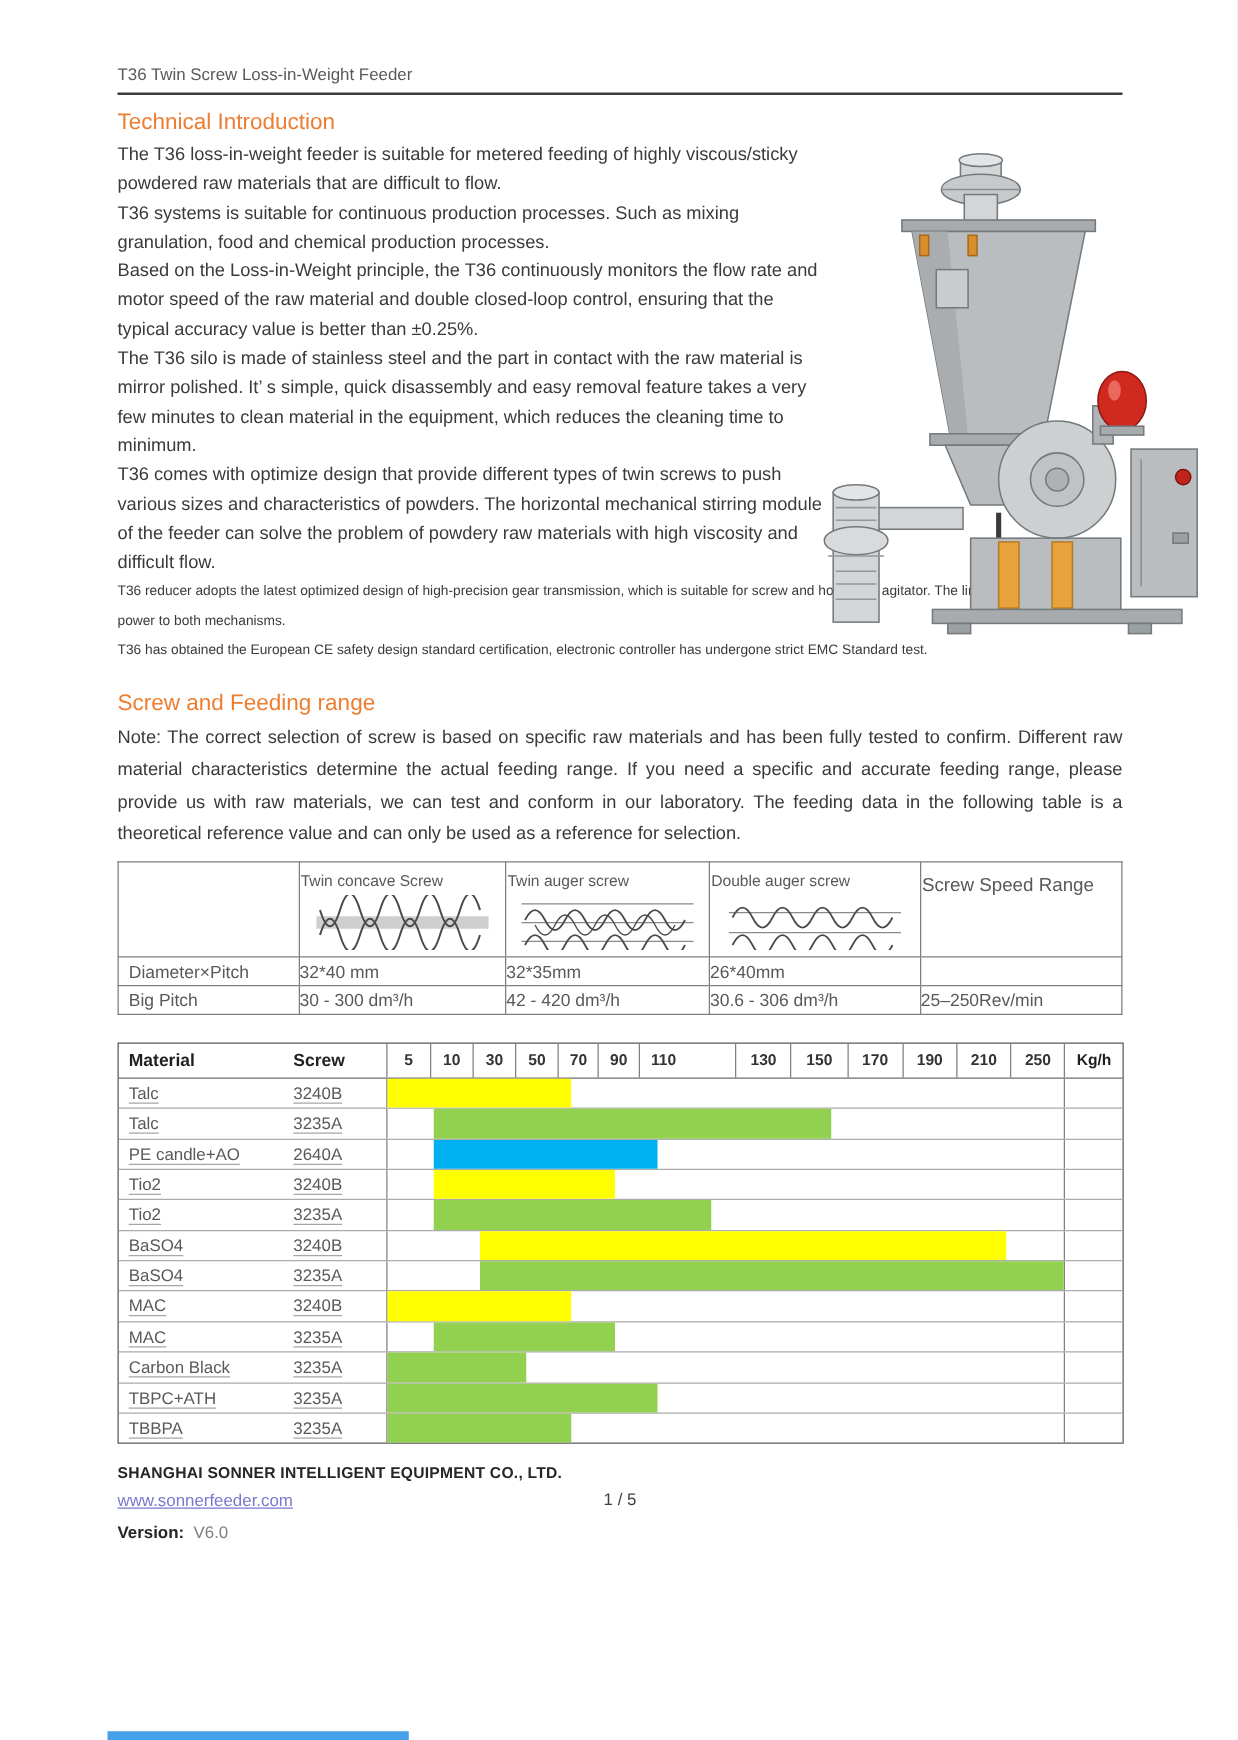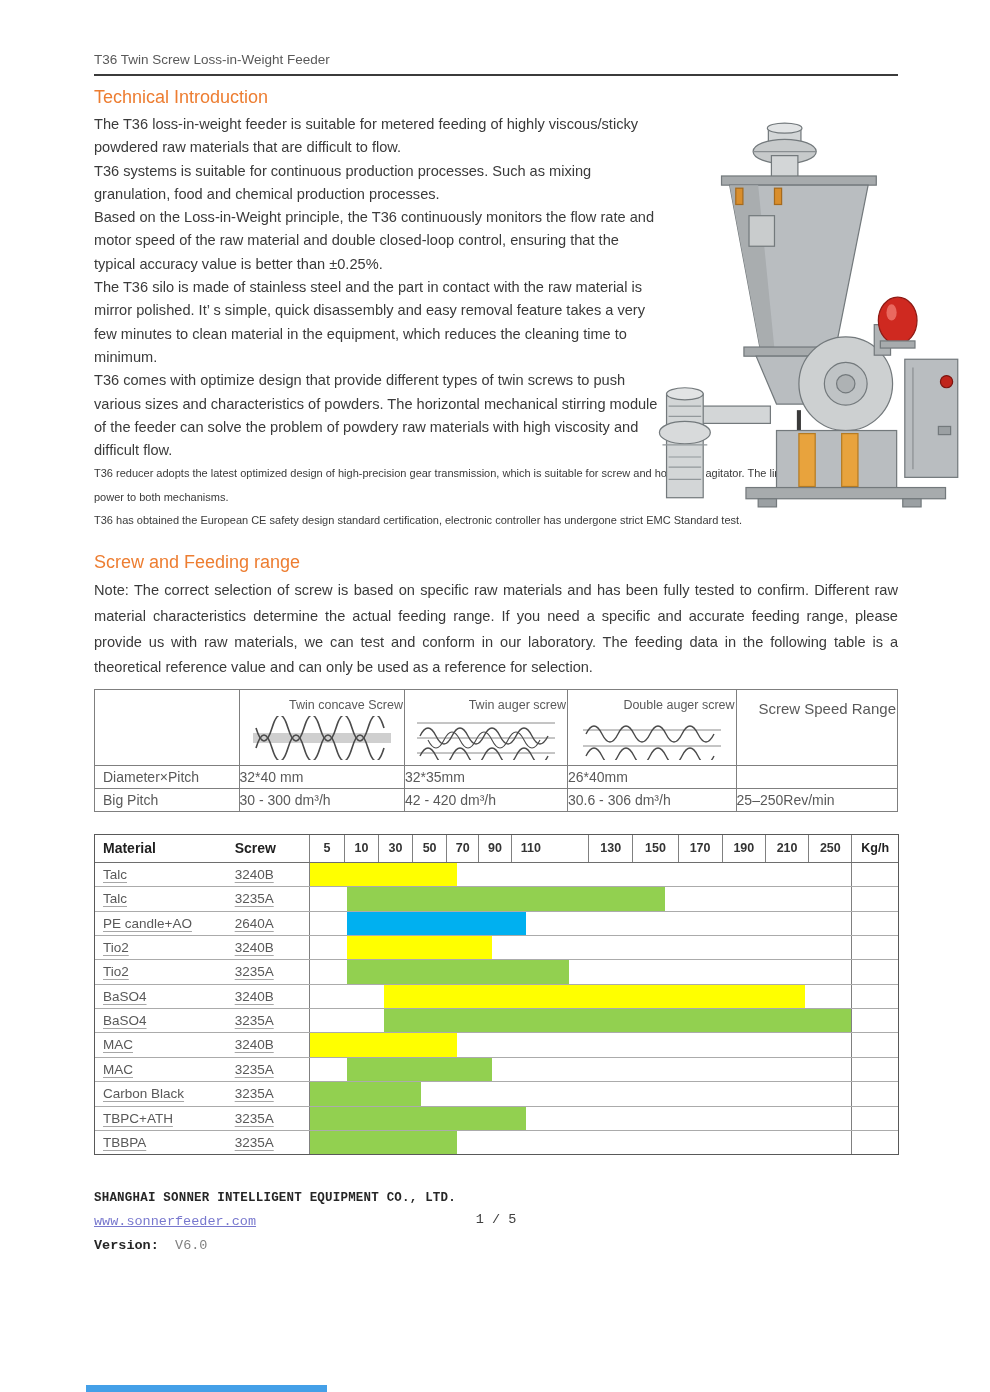--- a/index.html
+++ b/index.html
@@ -20,21 +20,21 @@
   .machine{position:absolute;left:552px;top:8px;width:316px;height:392px;}
   .fullwidth-text{font-size:11px;line-height:23.3px;color:#3a3a3a;}
   .fullwidth-text p{margin:0;}
 
   
   .note{font-size:14.6px;line-height:25.6px;text-align:justify;color:#3a3a3a;margin:2px 0 8px 0;}
 
   
   table.screw-table{width:100%;border-collapse:collapse;table-layout:fixed;margin-top:4px;}
   table.screw-table td{border:1px solid #7f7f7f;color:#595959;vertical-align:top;}
-  .st-headcell{text-align:right;font-size:12.5px;padding-top:8px;height:64px;margin-top:24px;}
+  .st-headcell{text-align:left;font-size:12.5px;padding-top:8px;height:64px;margin-top:24px;}
   .st-headcell.big{font-size:15px;padding-top:10px;}
   .st-illus{display:block;margin:4px auto 0 auto;}
   .st-rowlabel{font-size:14px;padding:3px 0 3px 8px;vertical-align:middle;}
   .st-val{font-size:14px;text-align:left;padding:3px 0;vertical-align:middle;}
 
   
   .chart{margin-top:22px;border:1.5px solid #595959;width:803px;}
   .chart-header{display:flex;height:27px;border-bottom:1.5px solid #6e6e6e;align-items:stretch;}
   .ch-mat{width:133px;padding-left:8px;font-size:14px;font-weight:700;color:#1f1f1f;line-height:27px;}
   .ch-screw{width:75px;font-size:14px;font-weight:700;color:#1f1f1f;line-height:27px;}
@@ -47,21 +47,21 @@
   .chart-row + .chart-row{border-top:1px solid #ababab;}
   .cr-mat{width:133px;padding-left:8px;font-size:13.5px;color:#595959;line-height:23.4px;
           white-space:nowrap;overflow:hidden;}
   .cr-screw{width:75px;font-size:13.5px;color:#595959;line-height:23.4px;}
   .cr-mat span,.cr-screw span{text-decoration:underline;text-decoration-color:#a6a6a6;text-underline-offset:3px;}
   .cr-area{width:548px;box-sizing:border-box;border-left:1px solid #808080;position:relative;}
   .cr-bar{position:absolute;top:0;bottom:0;}
   .cr-unit{width:47px;box-sizing:border-box;border-left:1px solid #808080;}
 
   
-  .footer{margin-top:36px;font-family:Liberation Mono, monospace;}
+  .footer{margin-top:16px;}
   .f-company{font-size:12.5px;font-weight:600;color:#262626;letter-spacing:.2px;}
   .f-line2{position:relative;margin-top:7px;height:20px;}
   .f-link{font-size:13.5px;color:#7878ce;text-decoration:underline;cursor:pointer;}
   .f-page{position:absolute;left:0;right:0;text-align:center;top:0;font-size:13.5px;color:#404040;}
   .f-version{margin-top:6px;font-size:13.5px;}
   .f-version .lbl{font-weight:700;color:#262626;}
   .f-version .val{color:#808080;}
 
   .bottom-bar{position:absolute;left:86px;bottom:0;width:241px;height:7px;background:#44a0e8;}
 </style>

